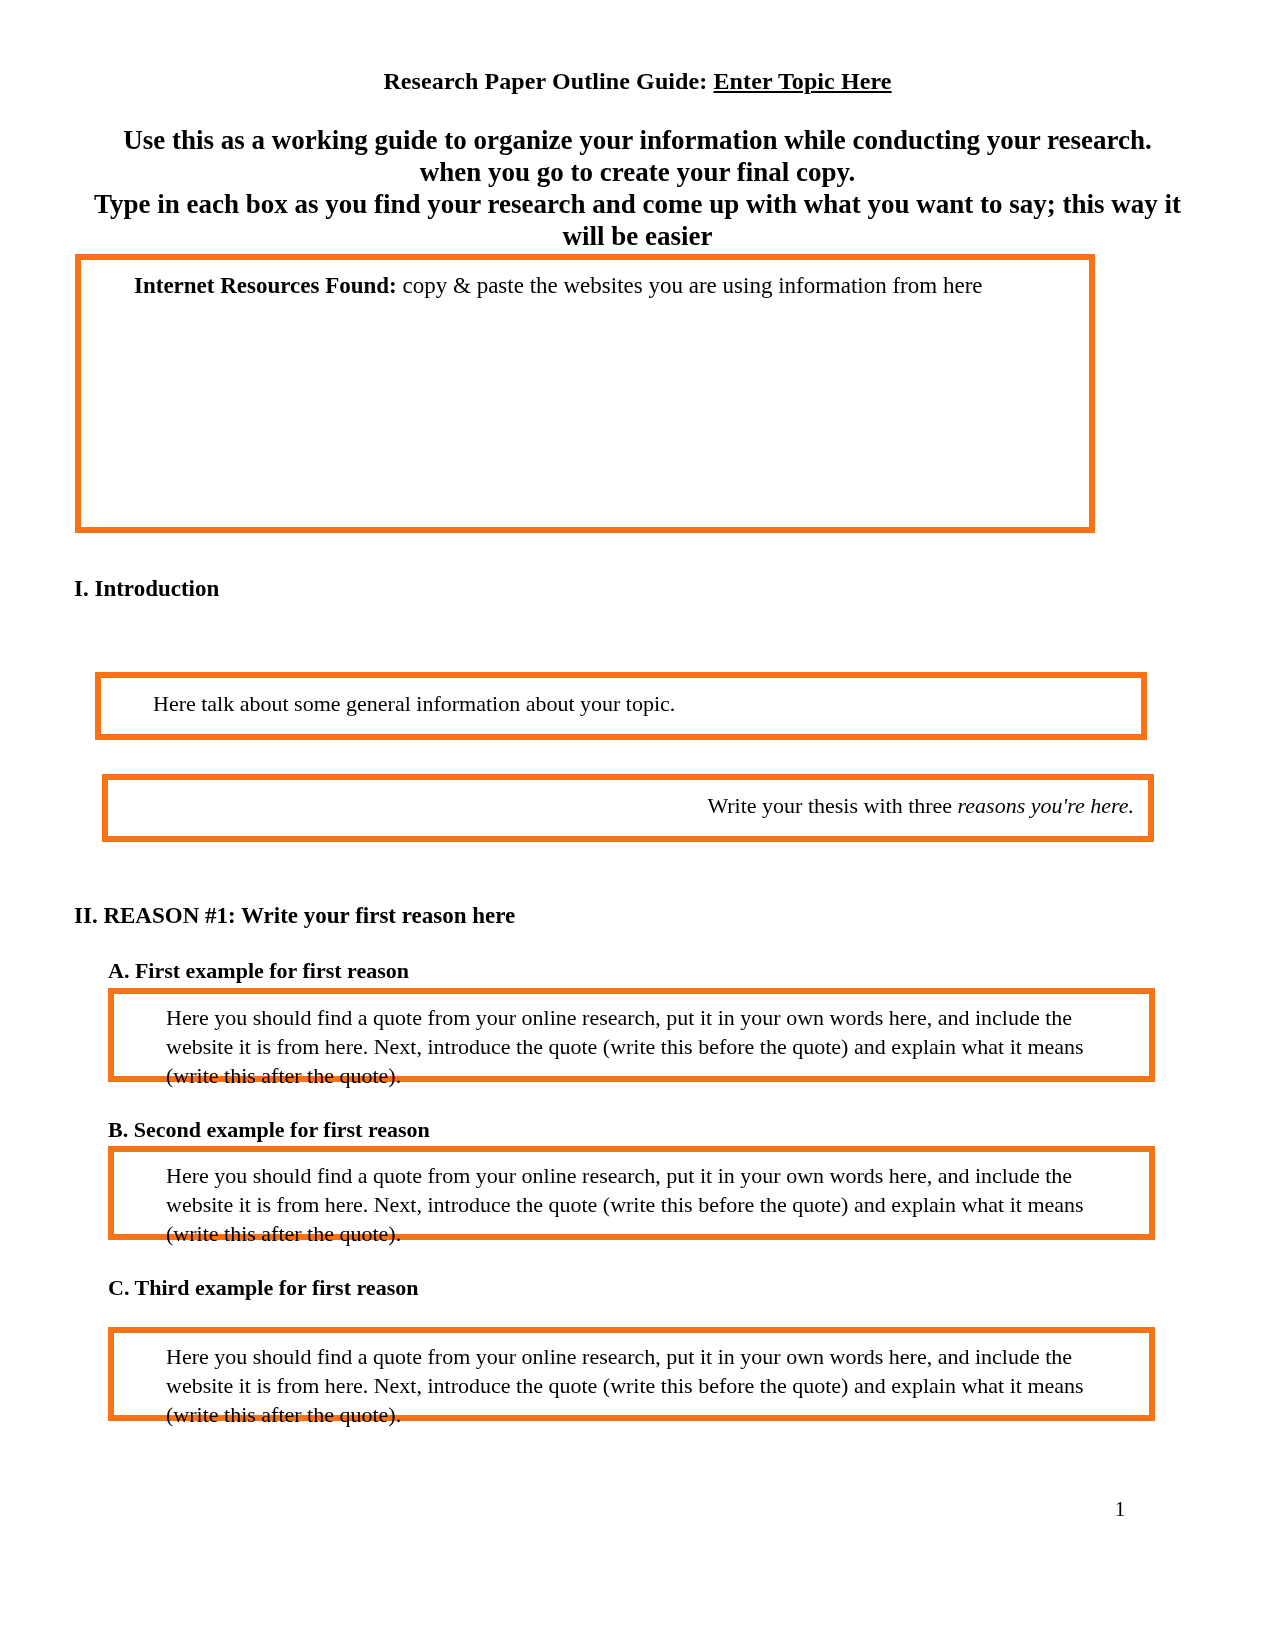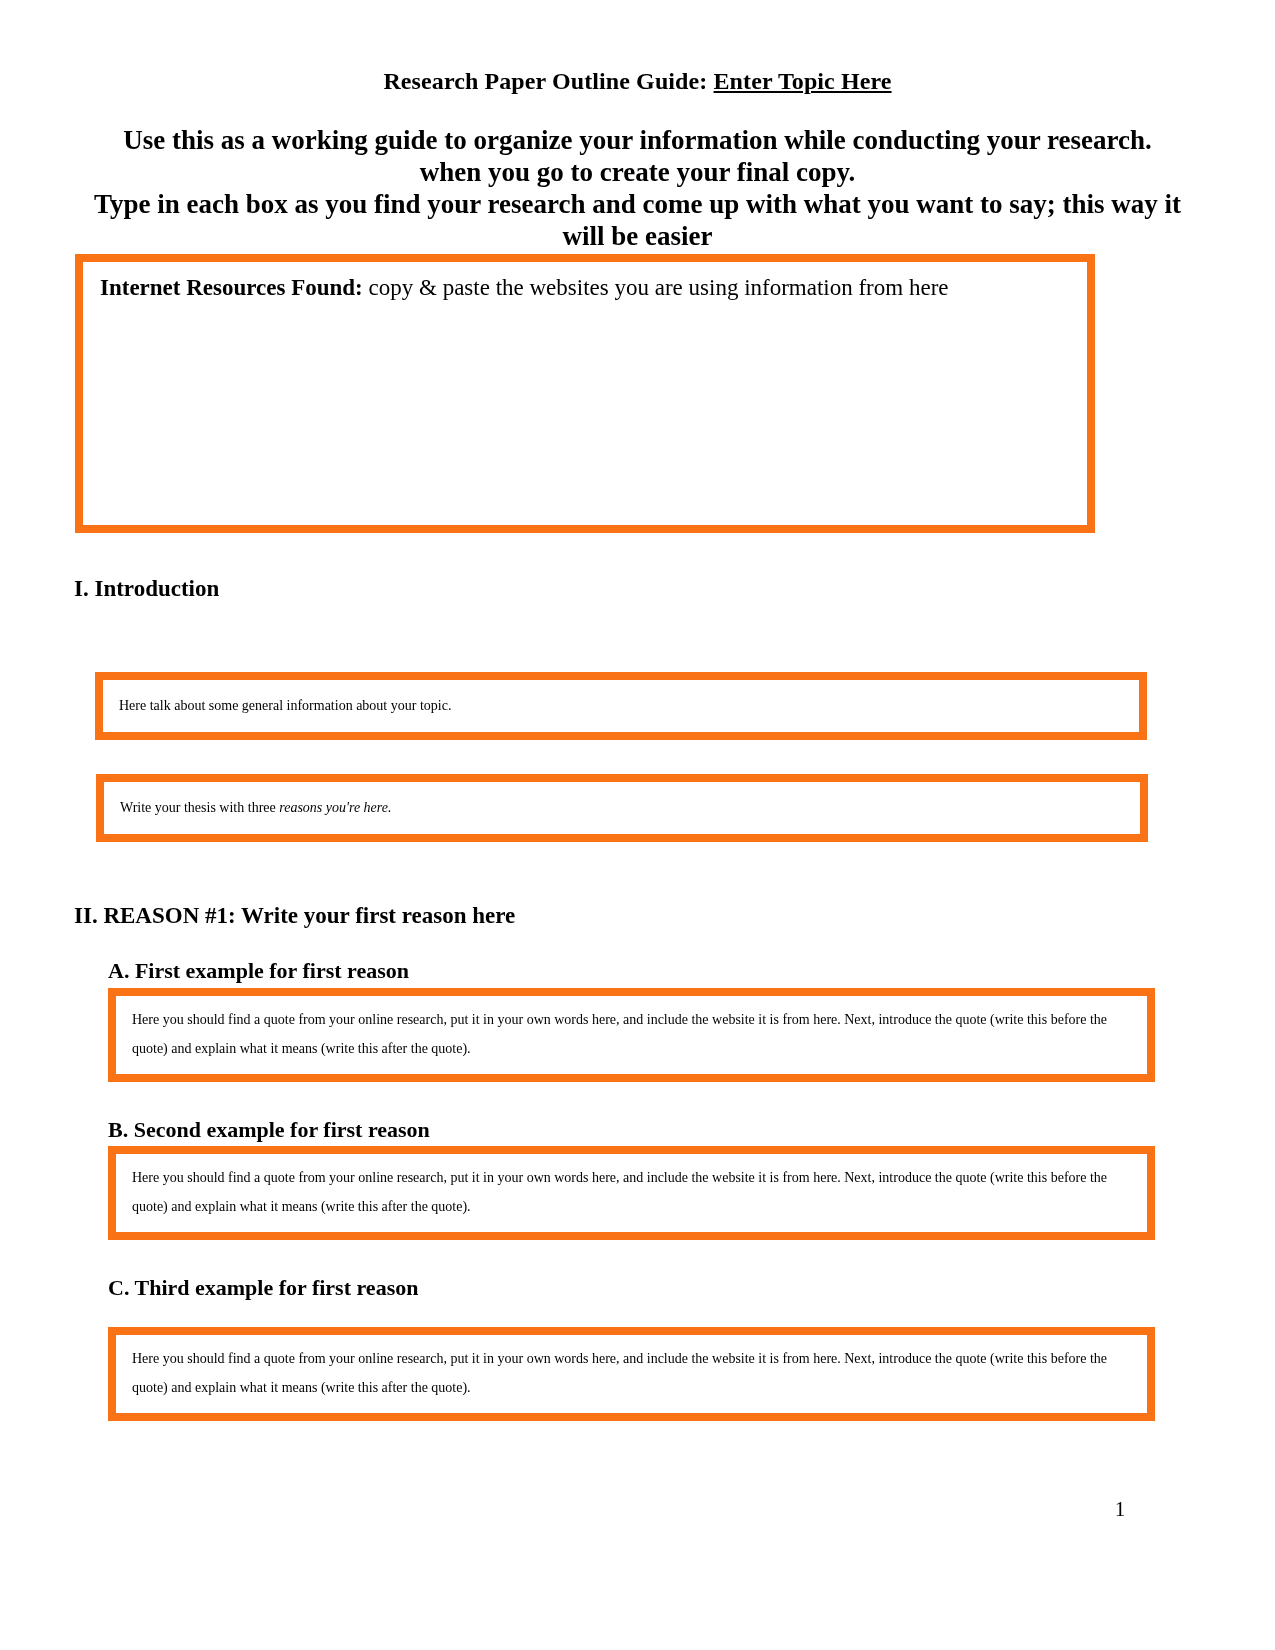--- a/index.html
+++ b/index.html
@@ -46,25 +46,26 @@
     text-align: center;
     font-size: 27px;
     font-weight: bold;
     line-height: 32px;
   }
 
   
   .entry-box {
     position: absolute;
     box-sizing: border-box;
-    border: 8px solid #f97316;
+    border: 6px solid #f97316;
     background: #ffffff;
+    padding-left: 36px;
   }
   .entry-box .box-text {
-    font-size: 14px;
+    font-size: 22px;
     line-height: 30px;
     padding: 11px 14px 0 16px;
     display: block;
   }
   .entry-box .box-text.multiline {
     line-height: 29px;
     padding-top: 9px;
   }
 
   
@@ -110,24 +111,25 @@
   #heading-c { left: 108px; top: 1275px; }
 
   
   #background-box {
     left: 95px;
     top: 672px;
     width: 1052px;
     height: 68px;
   }
   #thesis-box {
-    left: 96px;
+    left: 102px;
     top: 774px;
     width: 1052px;
     height: 68px;
+    text-align: right;
   }
   #thesis-box .italic { font-style: italic; }
 
   
   #example-a-box {
     left: 108px;
     top: 988px;
     width: 1047px;
     height: 94px;
   }

